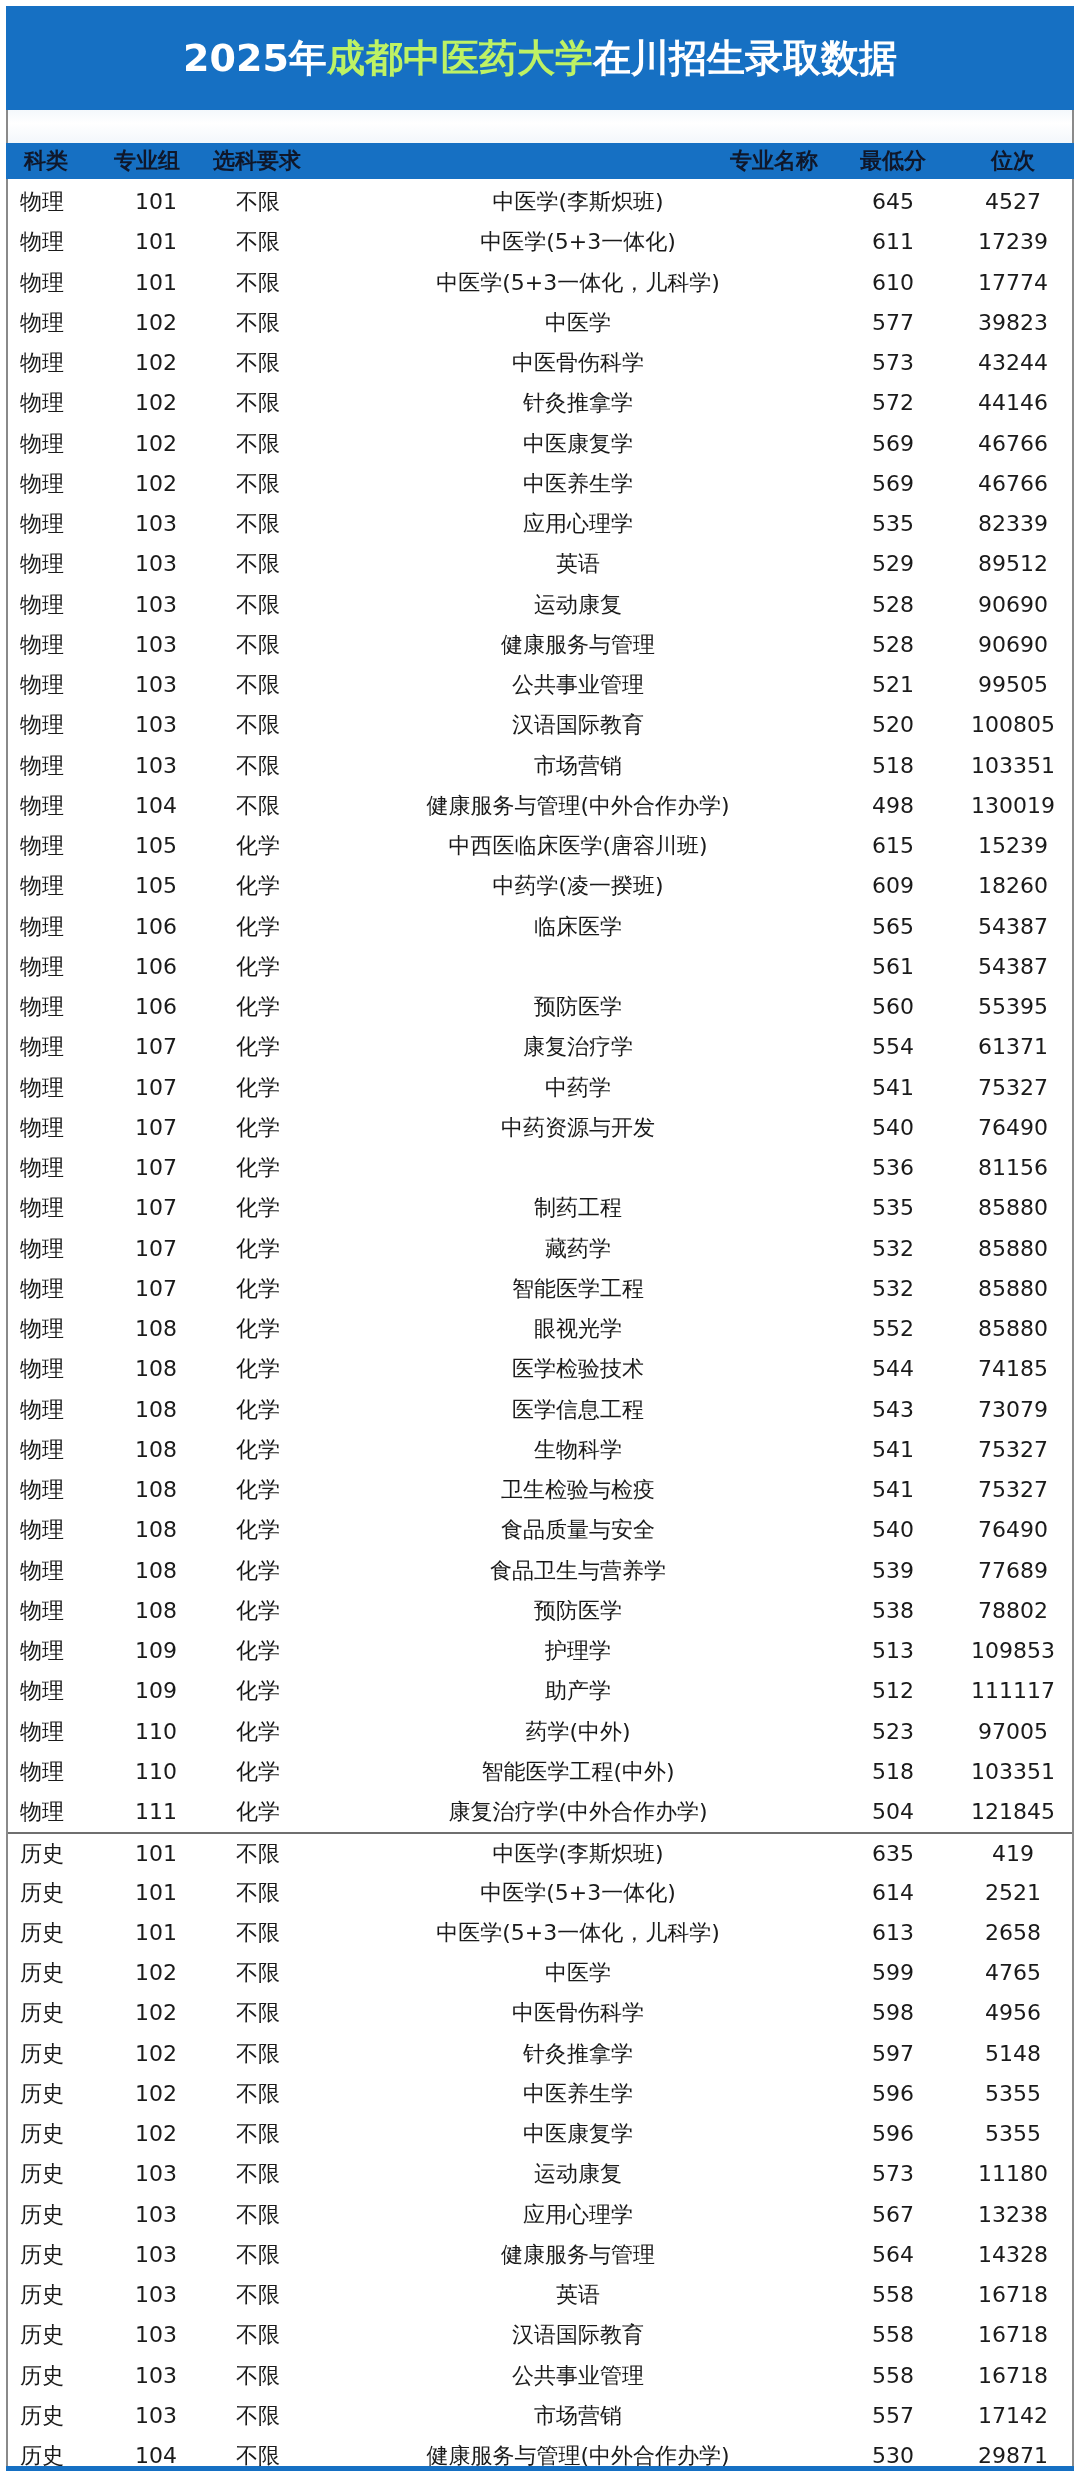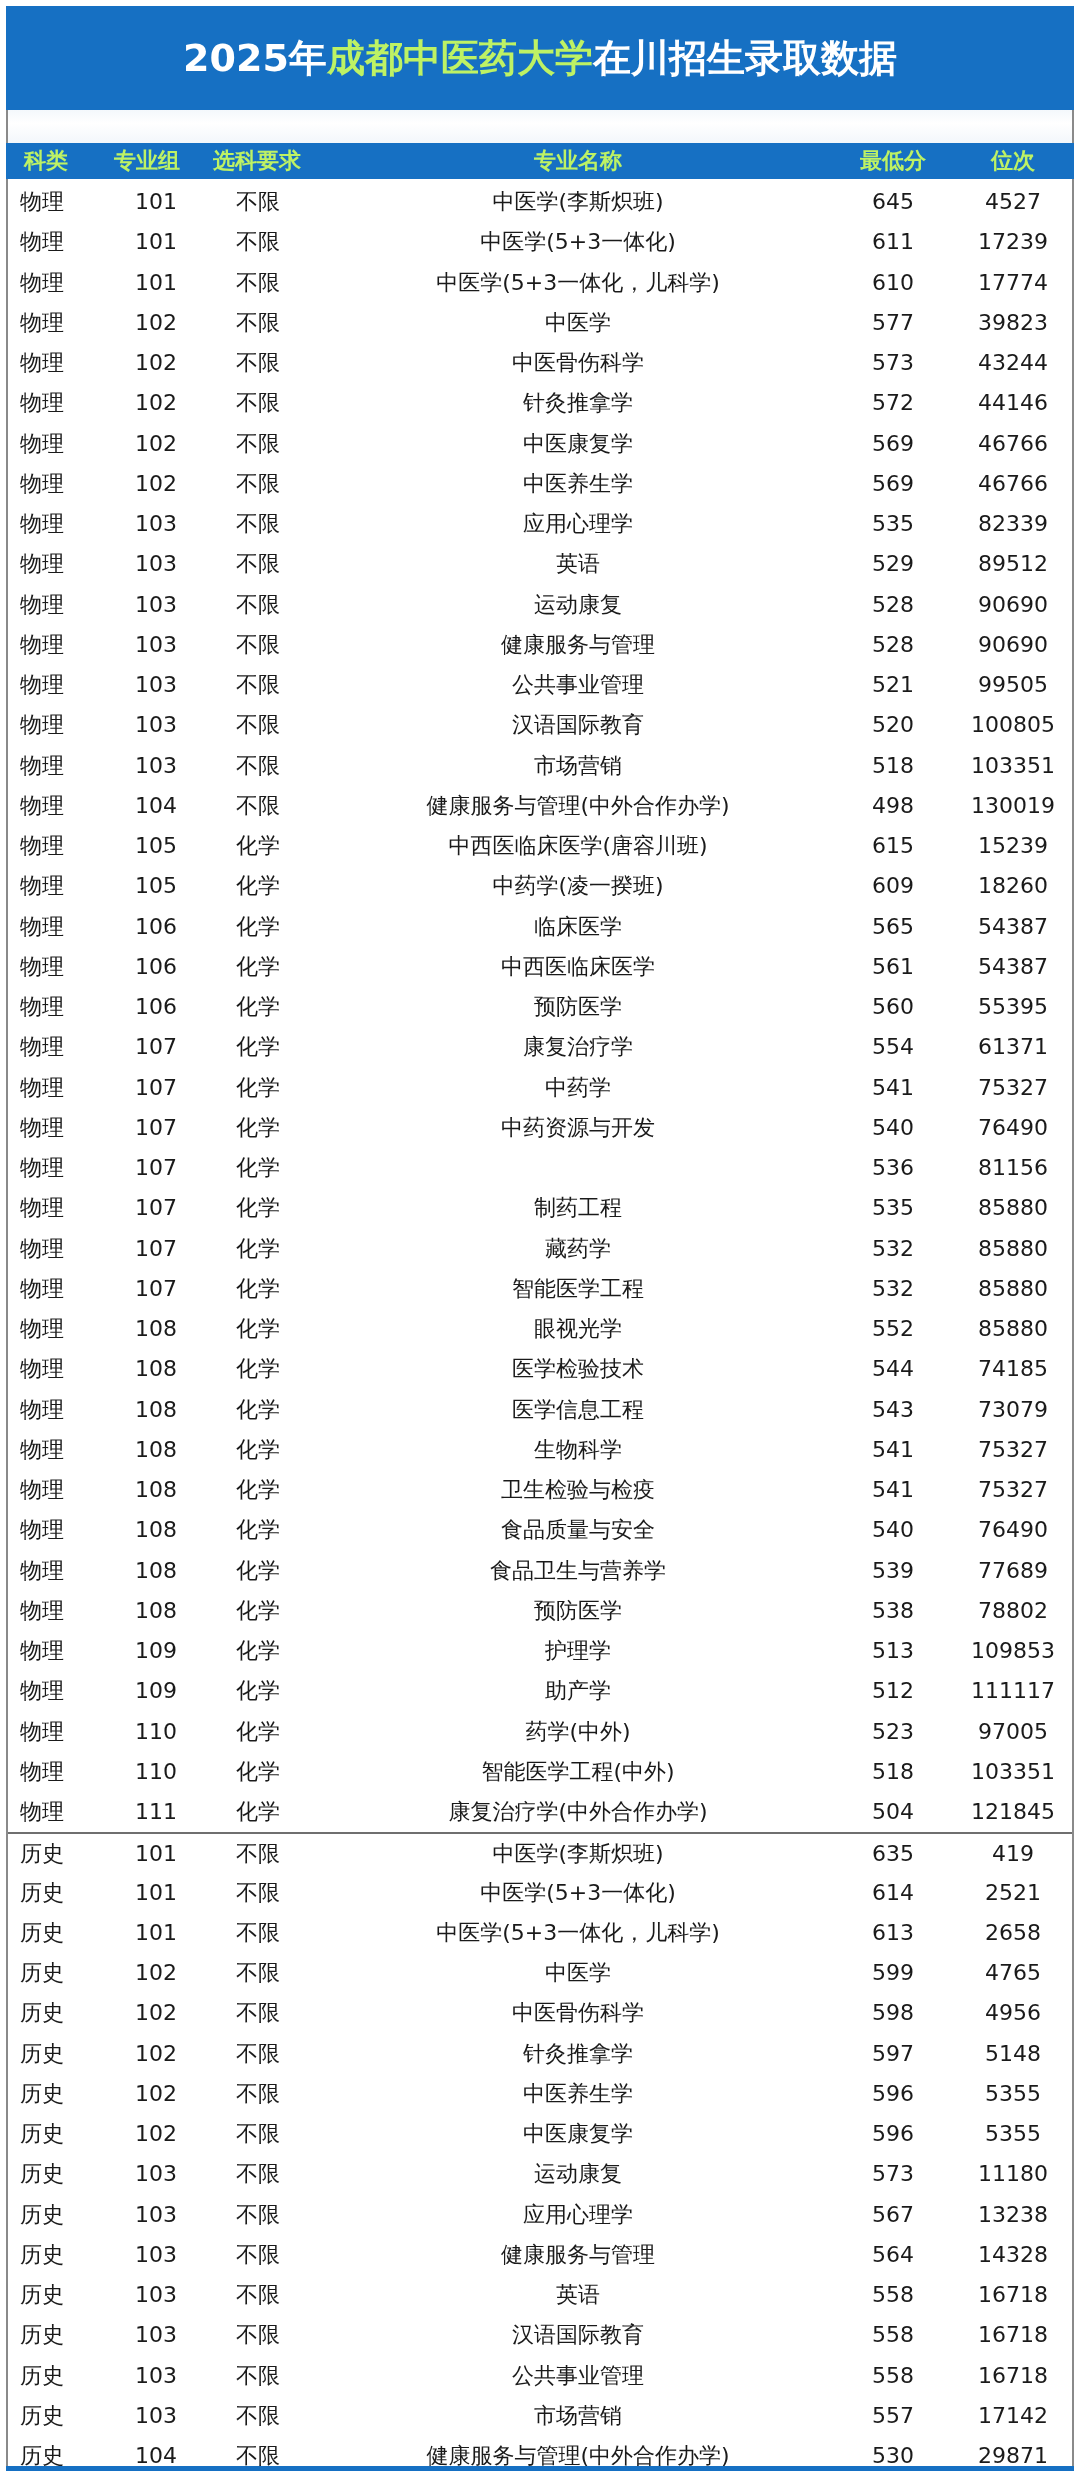--- a/index.html
+++ b/index.html
@@ -17,37 +17,37 @@
     font-family: "DejaVu Sans", sans-serif; font-weight: bold; font-size: 38px;
     color: #ffffff; letter-spacing: 0px; white-space: nowrap;
   }
   .title .hl { color: #bef264; }
   .gap {
     position: absolute; left: 8px; top: 110px; width: 1064px; height: 33px;
     background: linear-gradient(#f4f8fc, #ffffff 40%, #f3f7fb);
   }
   .thead {
     position: absolute; left: 6px; top: 143px; width: 1068px; height: 36px;
-    background: #1670c3; color: #bef264;
+    background: #1670c3; color: #0f172a;
   }
   .thead .cell { font-size: 22px; font-weight: bold; line-height: 36px; }
   .tbody { position: absolute; left: 8px; top: 182px; width: 1064px; }
   .row { position: relative; height: 40.25px; }
   .row.section-start { border-top: 2px solid #6f6f6f; }
   .cell { position: absolute; top: 0; line-height: 40px; font-size: 22px; white-space: nowrap; text-align: center; }
   .c-kl { left: 12px; width: 58px; text-align: left; }
   .c-zyz { left: 108px; width: 80px; }
   .c-xk { left: 200px; width: 100px; }
   .c-name { left: 330px; width: 480px; }
   .c-score { left: 840px; width: 90px; }
   .c-rank { left: 950px; width: 110px; }
   .thead .c-kl { left: 18px; }
   .thead .c-zyz { left: 96px; width: 90px; }
   .thead .c-xk { left: 198px; width: 106px; }
-  .thead .c-name { left: 332px; }
+  .thead .c-name { left: 332px; text-align: right; }
   .thead .c-score { left: 842px; }
   .thead .c-rank { left: 952px; }
   .bottom-bar {
     position: absolute; left: 6px; top: 2466px; width: 1068px; height: 5px; background: #1670c3;
   }
 </style>
 </head>
 <body>
 
 <div class="frame"></div>
@@ -217,21 +217,20 @@
       <span class="cell c-zyz">106</span>
       <span class="cell c-xk">化学</span>
       <span class="cell c-name">临床医学</span>
       <span class="cell c-score">565</span>
       <span class="cell c-rank">54387</span>
     </div>
     <div class="row">
       <span class="cell c-kl">物理</span>
       <span class="cell c-zyz">106</span>
       <span class="cell c-xk">化学</span>
-      <span class="cell c-name">中西医临床医学</span>
       <span class="cell c-score">561</span>
       <span class="cell c-rank">54387</span>
     </div>
     <div class="row">
       <span class="cell c-kl">物理</span>
       <span class="cell c-zyz">106</span>
       <span class="cell c-xk">化学</span>
       <span class="cell c-name">预防医学</span>
       <span class="cell c-score">560</span>
       <span class="cell c-rank">55395</span>

